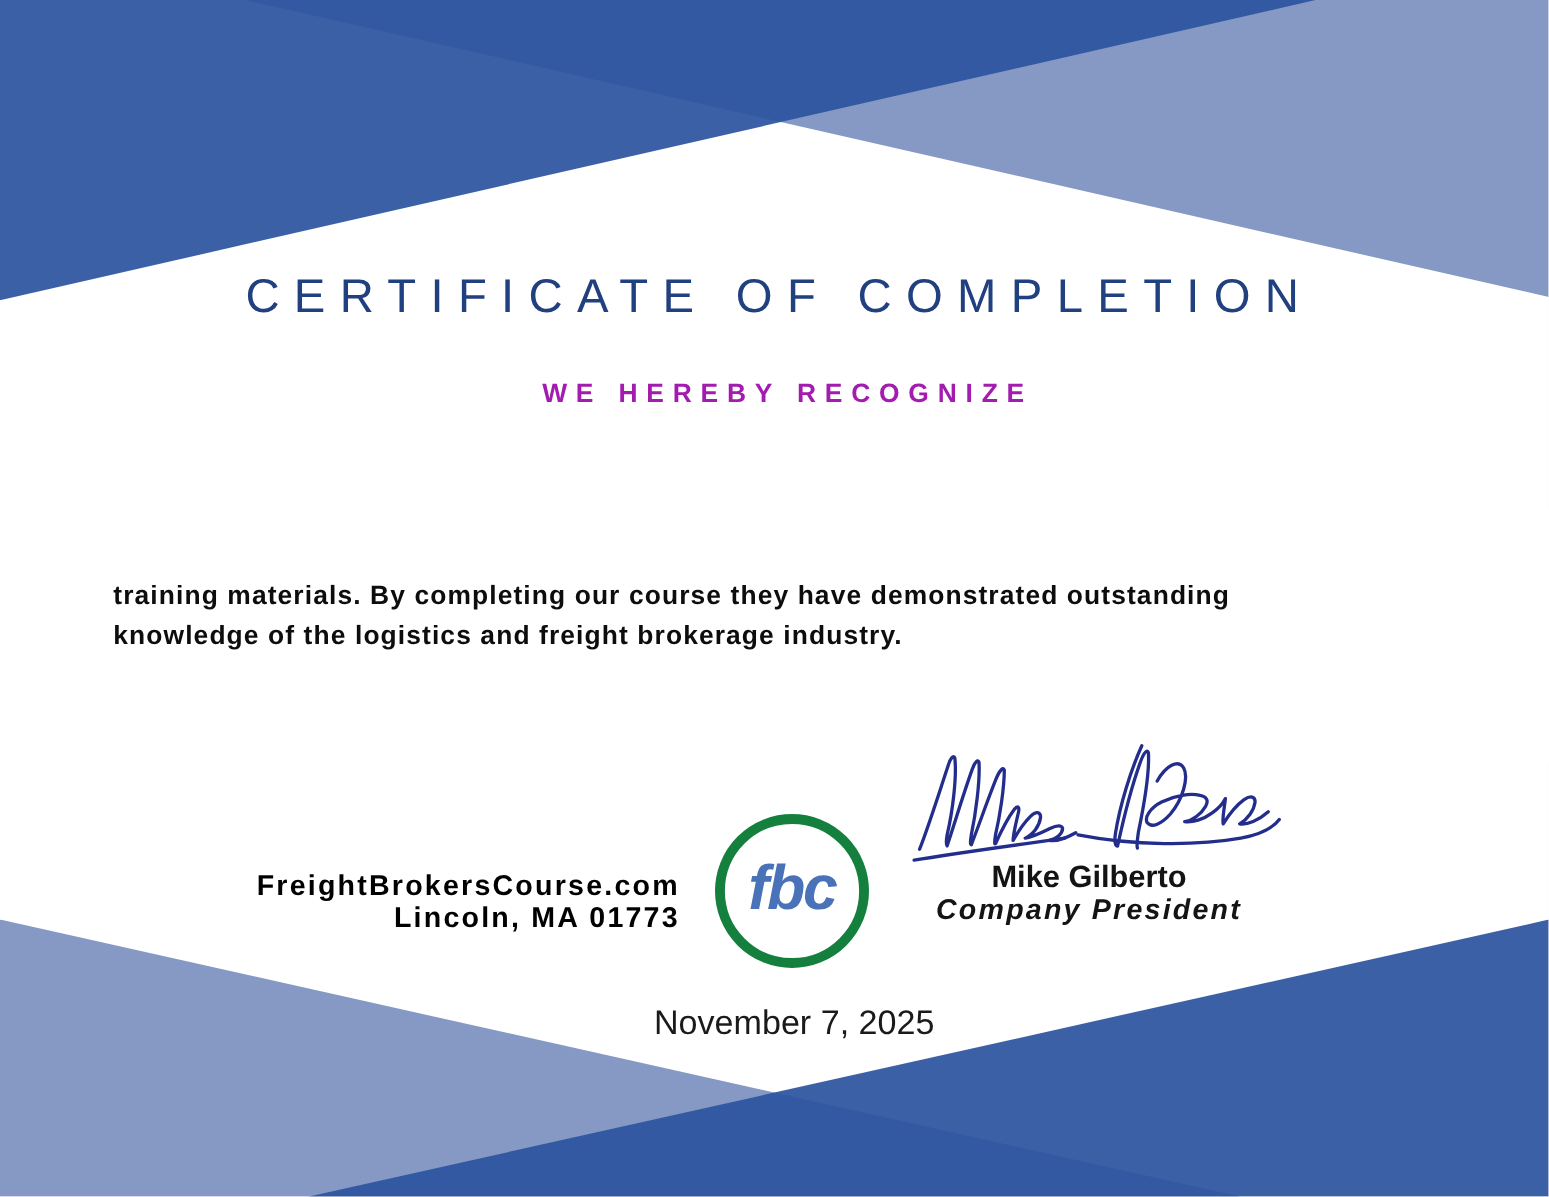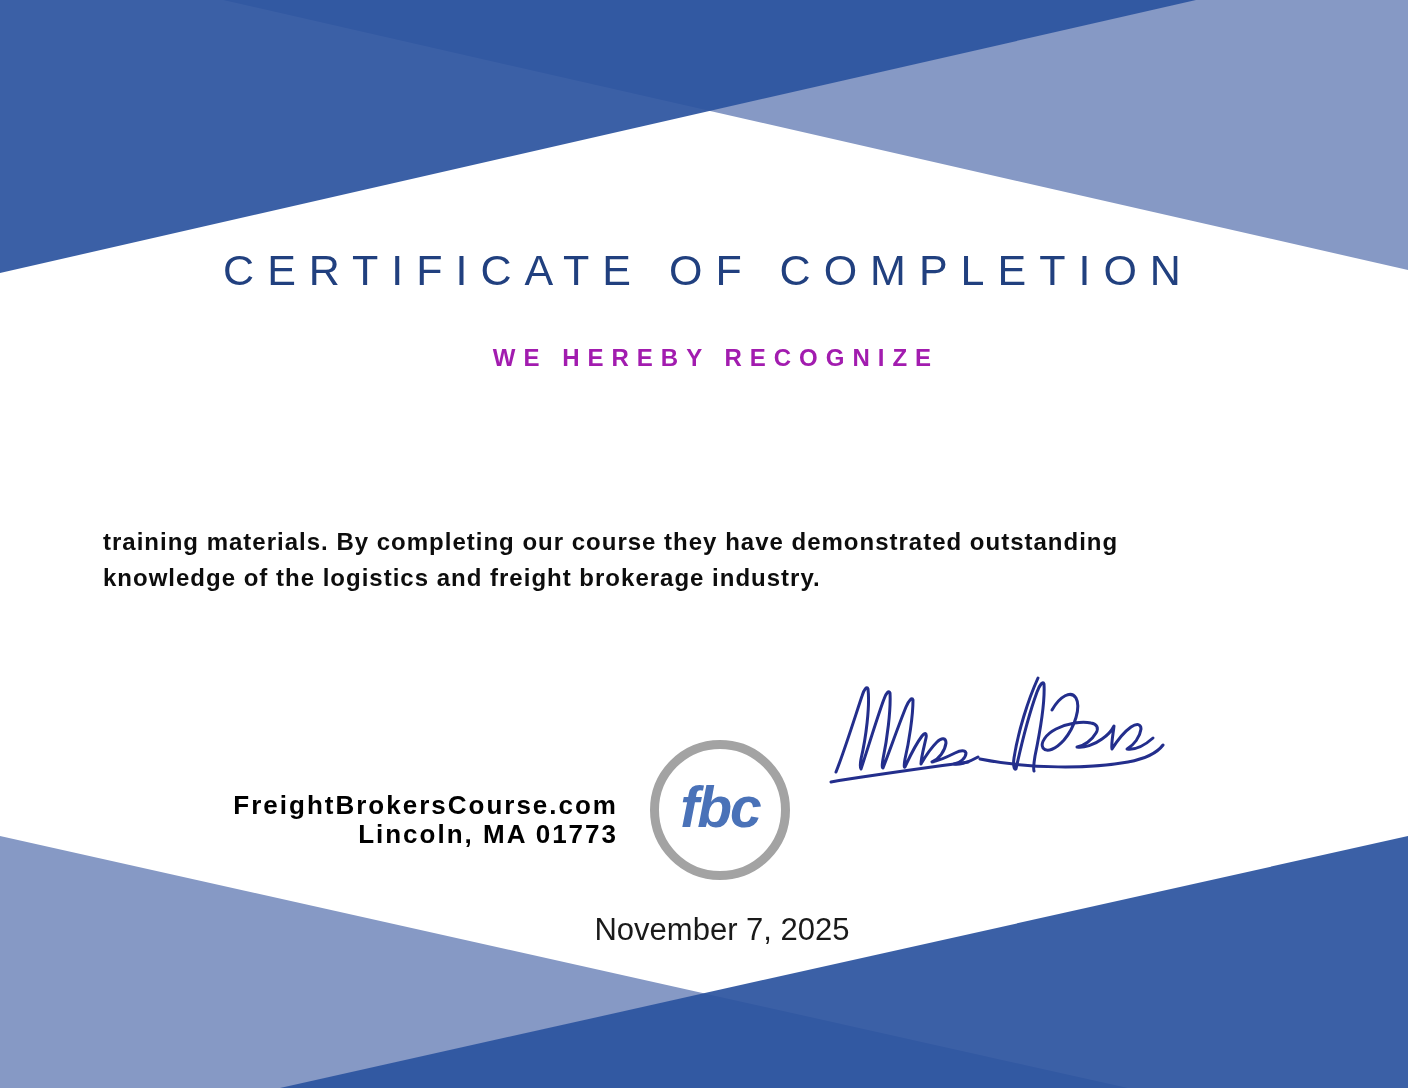--- a/index.html
+++ b/index.html
@@ -42,21 +42,21 @@
   }
   .org-block {
     position: absolute; left: 168px; top: 767px; width: 450px;
     text-align: right;
     font-size: 26px; font-weight: 800; letter-spacing: 2px;
     line-height: 29px; color: #000000; margin-top: 24px;
   }
   .logo {
     position: absolute; left: 650px; top: 740px;
     width: 122px; height: 122px;
-    border: 9px solid #a3a3a3; border-radius: 50%;
+    border: 9px solid #15803d; border-radius: 50%;
     background: #ffffff;
     display: flex; align-items: center; justify-content: center;
   }
   .logo-text {
     font-size: 57px; font-weight: 700; font-style: italic;
     letter-spacing: -2px; color: #4a72b8;
     transform: translateY(-3px);
   }
   .signature-svg { position: absolute; left: 826px; top: 666px; width: 340px; height: 140px; }
   .signer {
@@ -100,16 +100,20 @@
   <svg class="signature-svg" viewBox="0 0 340 140">
     <g fill="none" stroke="#232e8c" stroke-width="3" stroke-linecap="round" stroke-linejoin="round">
       <path d="M 10 106 C 18 86 28 54 36 30 C 38 23 41 20 42 23 C 44 40 40 72 35 93 C 34 99 34 102 35 103 C 42 82 51 52 58 33 C 60 27 63 24 64 27 C 65 44 61 74 57 93 C 56 99 56 102 57 102 C 64 84 73 58 80 41 C 83 34 86 31 87 34 C 87 50 83 76 79 93 C 78 99 78 102 79 101 C 84 90 90 78 96 70 C 99 66 101 67 100 72 C 98 81 95 92 95 98 C 99 91 105 82 111 76 C 116 71 120 72 120 77 C 119 85 113 93 106 96 C 112 95 121 91 129 87 C 135 84 139 84 140 87 C 140 92 134 97 128 98 C 134 99 143 96 152 91"></path>
       <path d="M 5 116 C 40 110 92 103 142 96"></path>
       <path d="M 212 12 C 202 34 192 66 188 92 C 187 99 188 104 190 103 C 195 80 203 48 211 26 C 214 18 217 15 218 18 C 219 34 214 66 209 90 C 208 97 207 102 208 105"></path>
       <path d="M 226 44 C 234 30 245 24 250 32 C 255 41 249 61 238 74 C 230 83 221 87 217 82 C 214 77 220 68 230 63 C 242 57 256 55 265 57 C 271 58 273 62 270 67 C 266 74 258 80 251 81 C 258 82 268 79 276 73 C 282 69 286 64 288 60 C 287 69 285 78 286 83 C 291 75 298 66 305 61 C 311 57 315 58 315 63 C 314 71 308 79 301 83 C 308 84 318 80 327 72"></path>
       <path d="M 154 93 C 205 103 262 103 302 96 C 318 93 331 87 337 79"></path>
     </g>
   </svg>
 
+  <div class="signer">
+    <div class="signer-name">Mike Gilberto</div>
+    <div class="signer-role">Company President</div>
+  </div>
 
   <div class="issue-date">November 7, 2025</div>
 
 </div>
 
 </body></html>

